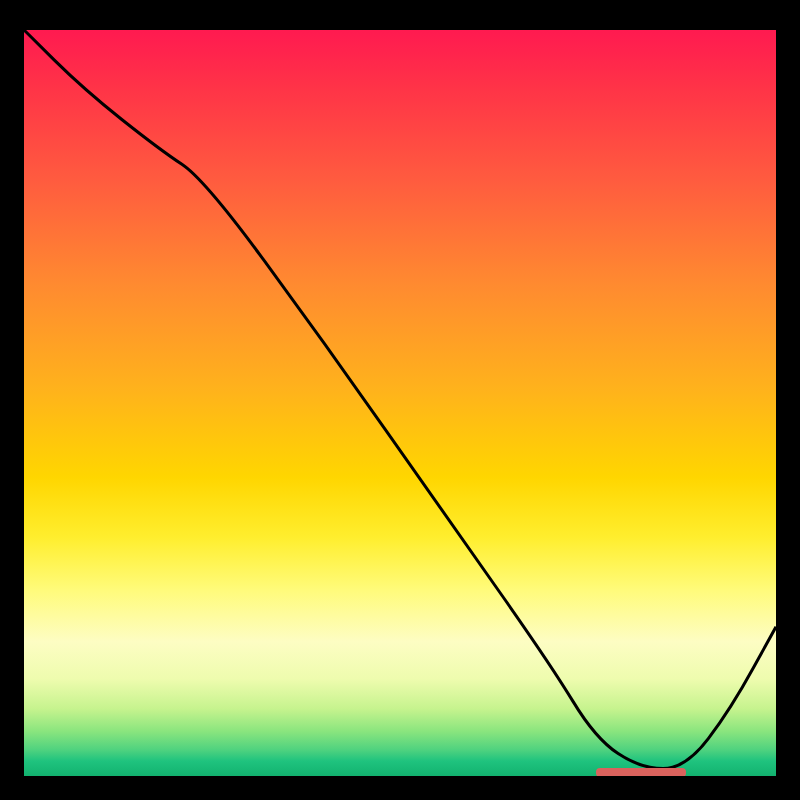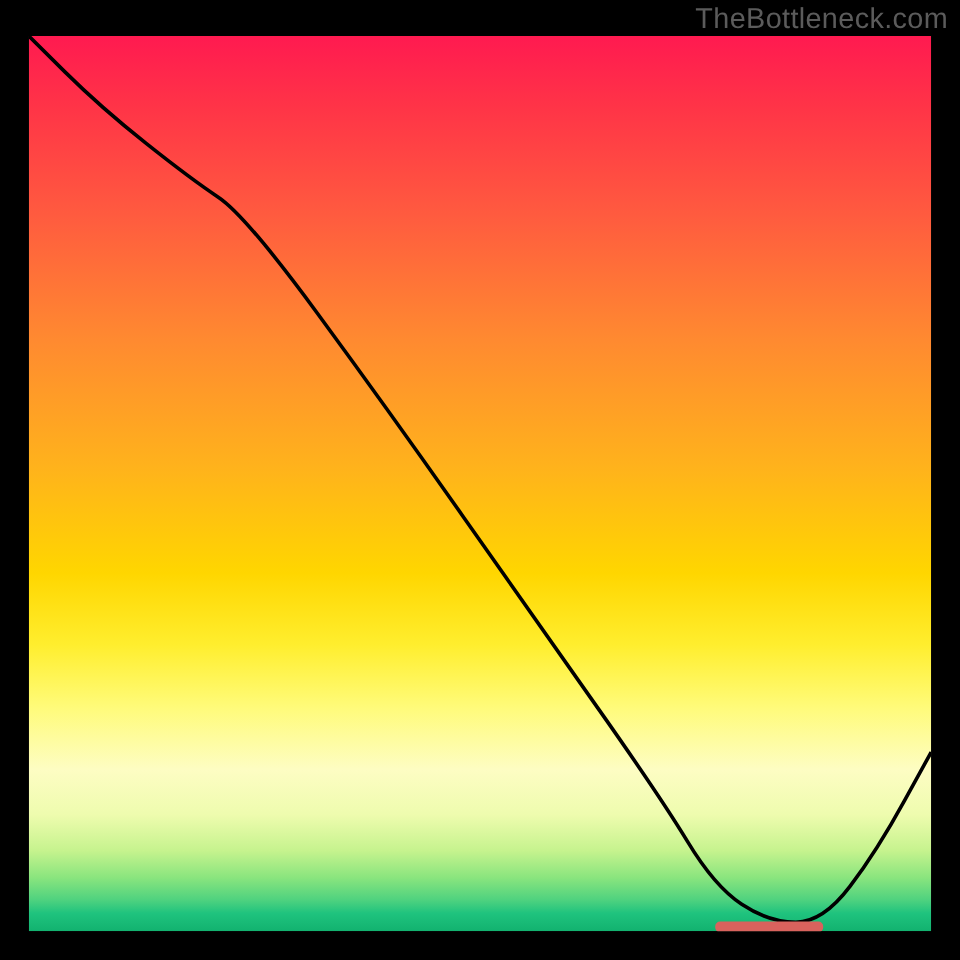--- a/index.html
+++ b/index.html
@@ -75,21 +75,20 @@
     border-radius: 4px;
     background: #d9625d;
     z-index: 20;
   }
 </style>
 </head>
 <body>
 
 <div class="stage">
 
-  <div class="watermark">TheBottleneck.com</div>
 
   <div class="plot-area">
     <div class="heat-gradient"></div>
 
     <svg class="curve-svg" viewBox="0 0 752 746" preserveAspectRatio="none">
       <path class="curve-path" d="M 0.0 0.0 Q 0.0 0.0 30.1 29.9 Q 60.2 59.7 97.8 89.5 Q 135.4 119.4 157.9 134.3 Q 180.5 149.2 240.6 231.2 Q 300.8 313.3 361.0 399.1 Q 421.1 484.9 473.8 559.5 Q 526.4 634.1 549.0 671.4 Q 571.5 708.7 594.1 723.6 Q 616.6 738.5 639.2 738.5 Q 661.8 738.5 684.3 708.7 Q 706.9 678.9 729.4 637.8 L 752.0 596.8"></path>
     </svg>
 
     <div class="indicator" style="left: 571.52px; width: 90.24px; top: 737.524px;"></div>
   </div>

